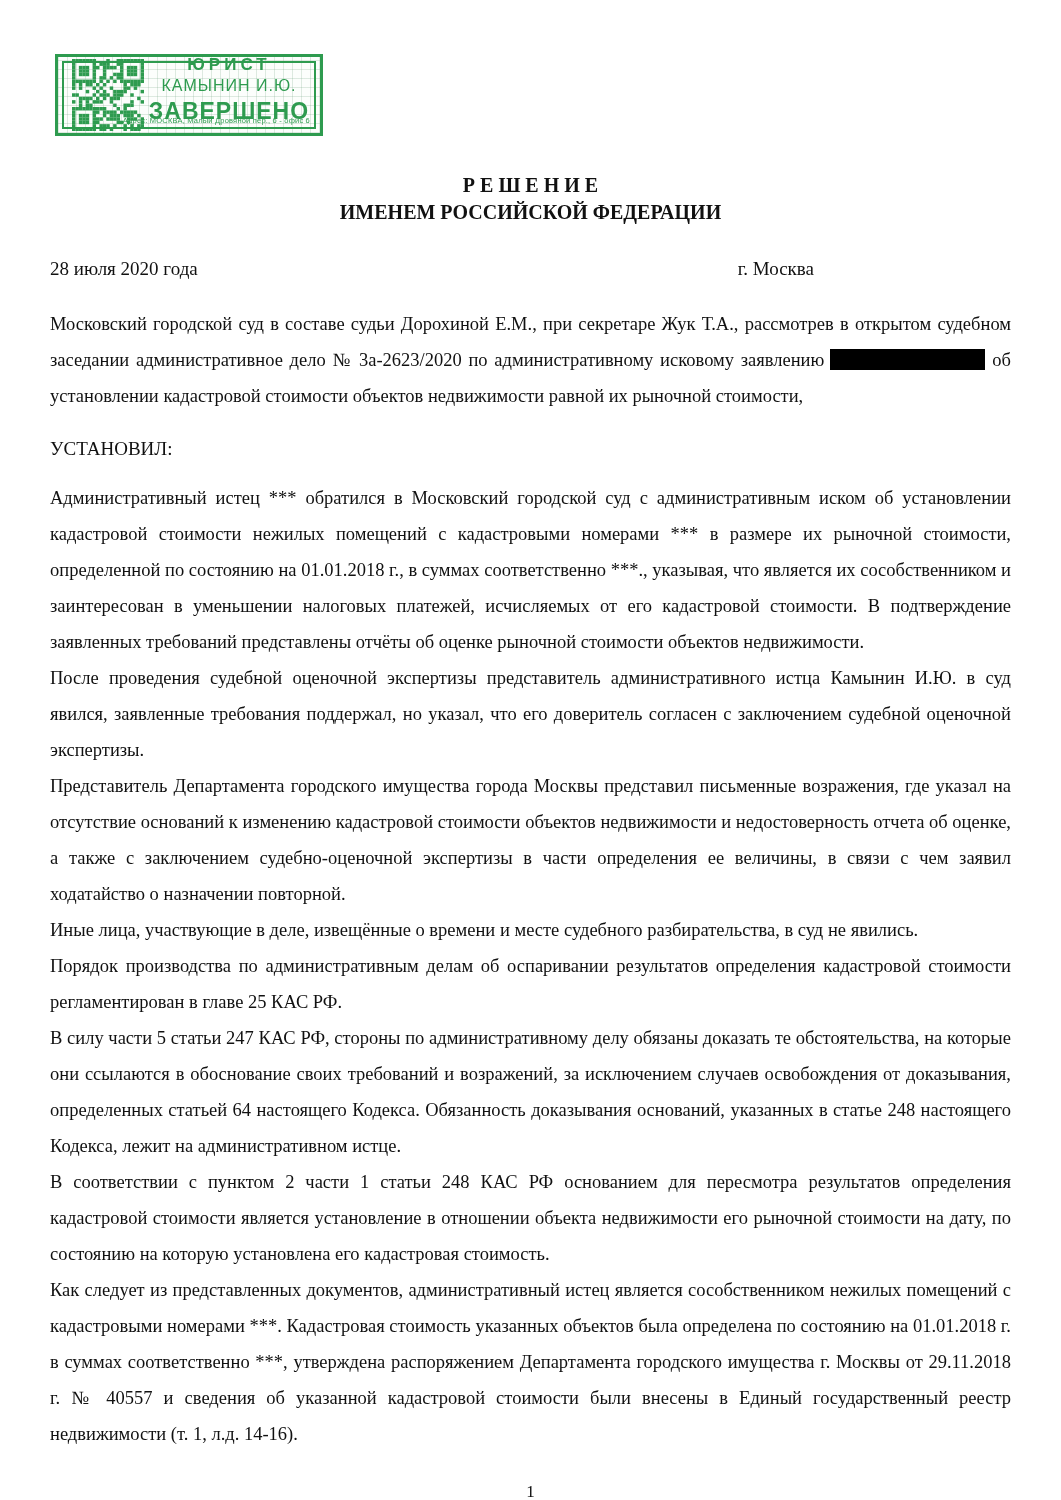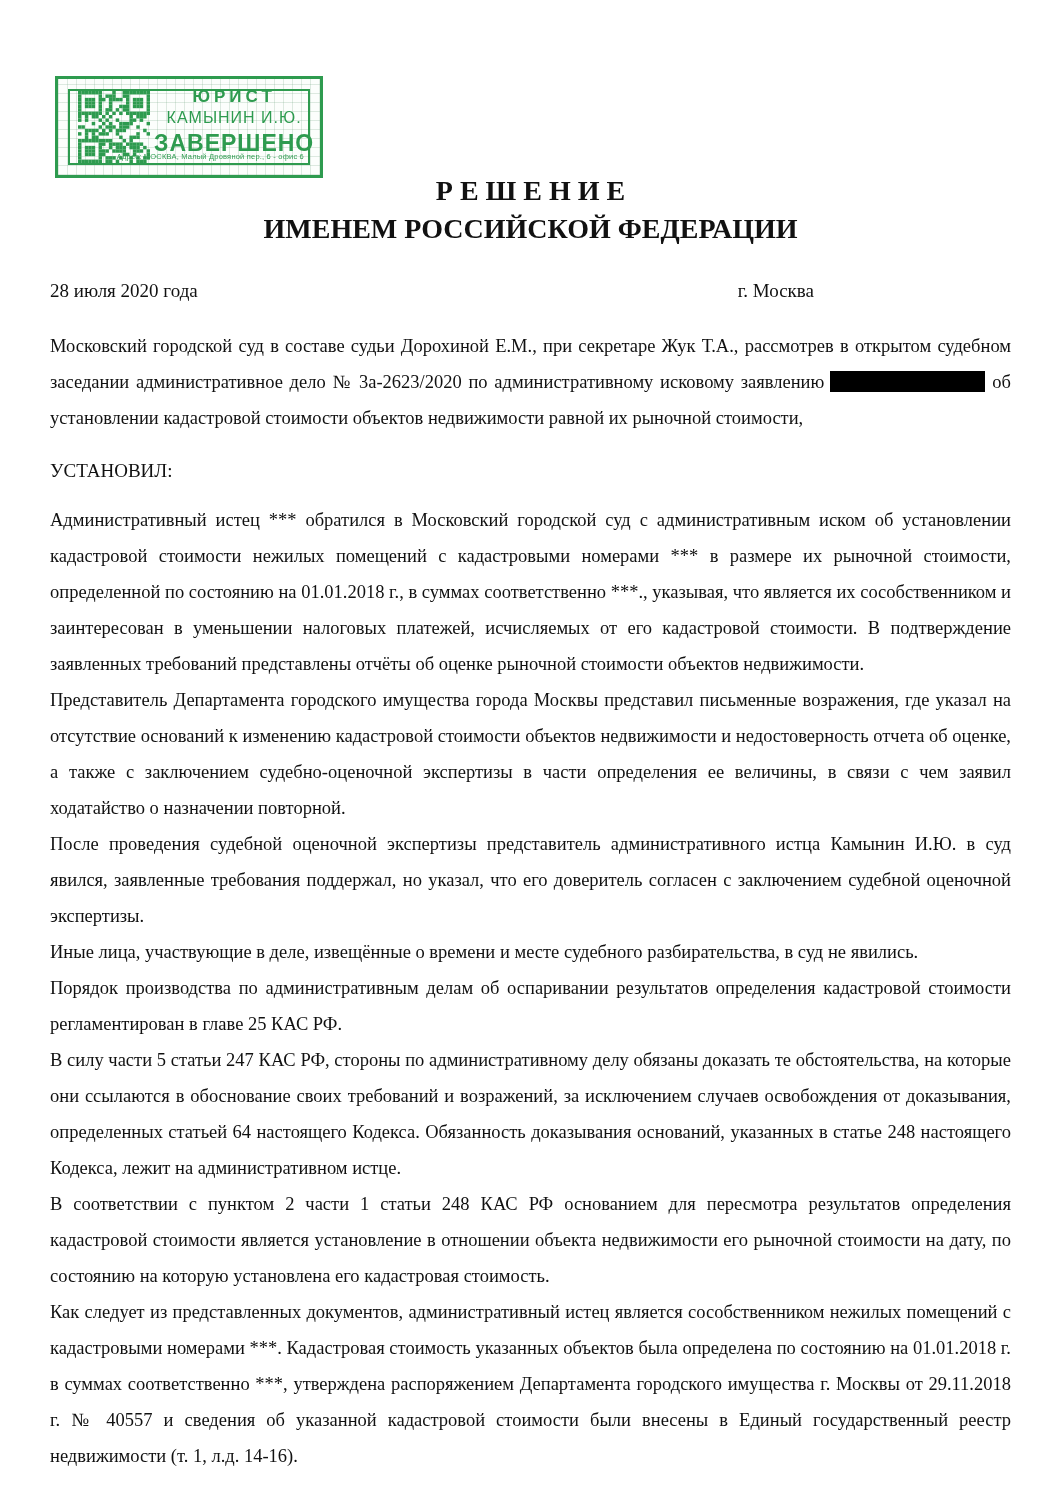--- a/index.html
+++ b/index.html
@@ -9,24 +9,24 @@
     width: 1061px; height: 1500px;
     font-family: "Liberation Serif", serif;
     color: var(--ink);
     position: relative;
     overflow: hidden;
   }
   .page { padding: 0 50px; }
 
   
   .stamp {
-    position: absolute; left: 55px; top: 76px;
-    width: 268px; height: 102px;
+    position: absolute; left: 55px; top: 54px;
+    width: 268px; height: 82px;
     border: 3px solid var(--green);
-    padding: 10px;
+    padding: 4px;
     background:
       repeating-linear-gradient(0deg,  rgba(110,160,125,.22) 0 1px, transparent 1px 9px),
       repeating-linear-gradient(90deg, rgba(110,160,125,.22) 0 1px, transparent 1px 9px),
       #fcfefc;
   }
   .stamp-inner {
     border: 2px solid var(--green);
     width: 100%; height: 100%;
     display: flex; align-items: center;
     padding: 3px 4px;
@@ -37,21 +37,21 @@
     flex: 1; text-align: center; color: var(--green);
     font-family: "Liberation Sans", sans-serif;
     line-height: 1.12; padding-bottom: 10px;
   }
   .stamp-l1 { font-size: 17px; letter-spacing: 4px; font-weight: 600; }
   .stamp-l2 { font-size: 16px; letter-spacing: 1px; margin-top: 3px; }
   .stamp-l3 { font-family: Liberation Sans, sans-serif; font-weight: bold; font-size: 23px; margin-top: 4px; letter-spacing: 1px; }
   .stamp-l4 { position: absolute; right: 4px; bottom: 2px; font-size: 7.5px; letter-spacing: .2px; white-space: nowrap; }
 
   
-  .title-block { padding-top: 172px; text-align: center; font-weight: bold; font-size: 28px; line-height: 1.35; }
+  .title-block { padding-top: 172px; text-align: center; font-weight: bold; font-size: 20px; line-height: 1.35; }
   .dateline {
     margin-top: 32px;
     display: flex; justify-content: space-between; align-items: baseline;
     font-size: 19px;
   }
   .dateline .city { margin-right: 197px; }
 
   
   p.body {
     font-size: 18.5px; line-height: 36px;
@@ -333,22 +333,22 @@
   <div class="dateline">
     <span>28 июля 2020 года</span>
     <span class="city">г. Москва</span>
   </div>
 
   <p class="body intro"><span>Московский городской суд в составе судьи Дорохиной Е.М., при секретаре Жук Т.А., рассмотрев в открытом судебном заседании административное дело № 3а-2623/2020 по административному исковому заявлению</span><span class="redact"></span><span>об установлении кадастровой стоимости объектов недвижимости равной их рыночной стоимости,</span></p>
 
   <div class="section-heading">УСТАНОВИЛ:</div>
 
   <p class="body">Административный истец *** обратился в Московский городской суд с административным иском об установлении кадастровой стоимости нежилых помещений с кадастровыми номерами *** в размере их рыночной стоимости, определенной по состоянию на 01.01.2018 г., в суммах соответственно ***., указывая, что является их сособственником и заинтересован в уменьшении налоговых платежей, исчисляемых от его кадастровой стоимости. В подтверждение заявленных требований представлены отчёты об оценке рыночной стоимости объектов недвижимости.</p>
+  <p class="body">После проведения судебной оценочной экспертизы представитель административного истца Камынин И.Ю. в суд явился, заявленные требования поддержал, но указал, что его доверитель согласен с заключением судебной оценочной экспертизы.</p>
   <p class="body">Представитель Департамента городского имущества города Москвы представил письменные возражения, где указал на отсутствие оснований к изменению кадастровой стоимости объектов недвижимости и недостоверность отчета об оценке, а также с заключением судебно-оценочной экспертизы в части определения ее величины, в связи с чем заявил ходатайство о назначении повторной.</p>
-  <p class="body">После проведения судебной оценочной экспертизы представитель административного истца Камынин И.Ю. в суд явился, заявленные требования поддержал, но указал, что его доверитель согласен с заключением судебной оценочной экспертизы.</p>
   <p class="body">Иные лица, участвующие в деле, извещённые о времени и месте судебного разбирательства, в суд не явились.</p>
   <p class="body">Порядок производства по административным делам об оспаривании результатов определения кадастровой стоимости регламентирован в главе 25 КАС РФ.</p>
   <p class="body">В силу части 5 статьи 247 КАС РФ, стороны по административному делу обязаны доказать те обстоятельства, на которые они ссылаются в обоснование своих требований и возражений, за исключением случаев освобождения от доказывания, определенных статьей 64 настоящего Кодекса. Обязанность доказывания оснований, указанных в статье 248 настоящего Кодекса, лежит на административном истце.</p>
   <p class="body">В соответствии с пунктом 2 части 1 статьи 248 КАС РФ основанием для пересмотра результатов определения кадастровой стоимости является установление в отношении объекта недвижимости его рыночной стоимости на дату, по состоянию на которую установлена его кадастровая стоимость.</p>
   <p class="body">Как следует из представленных документов, административный истец является сособственником нежилых помещений с кадастровыми номерами ***. Кадастровая стоимость указанных объектов была определена по состоянию на 01.01.2018 г. в суммах соответственно ***, утверждена распоряжением Департамента городского имущества г. Москвы от 29.11.2018 г. № 40557 и сведения об указанной кадастровой стоимости были внесены в Единый государственный реестр недвижимости (т. 1, л.д. 14-16).</p>
 
   <div class="pagenum">1</div>
 
 </div>
 

